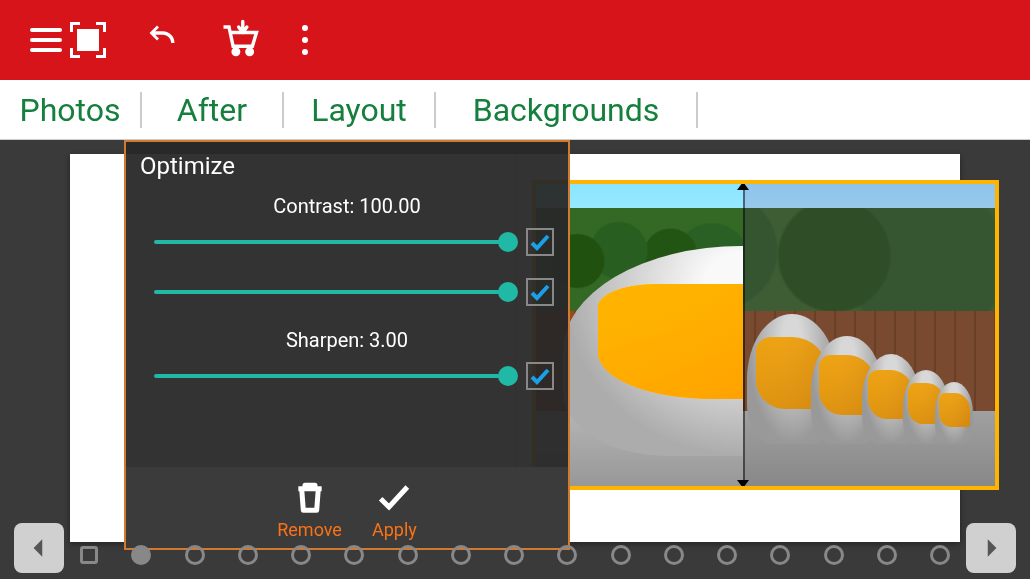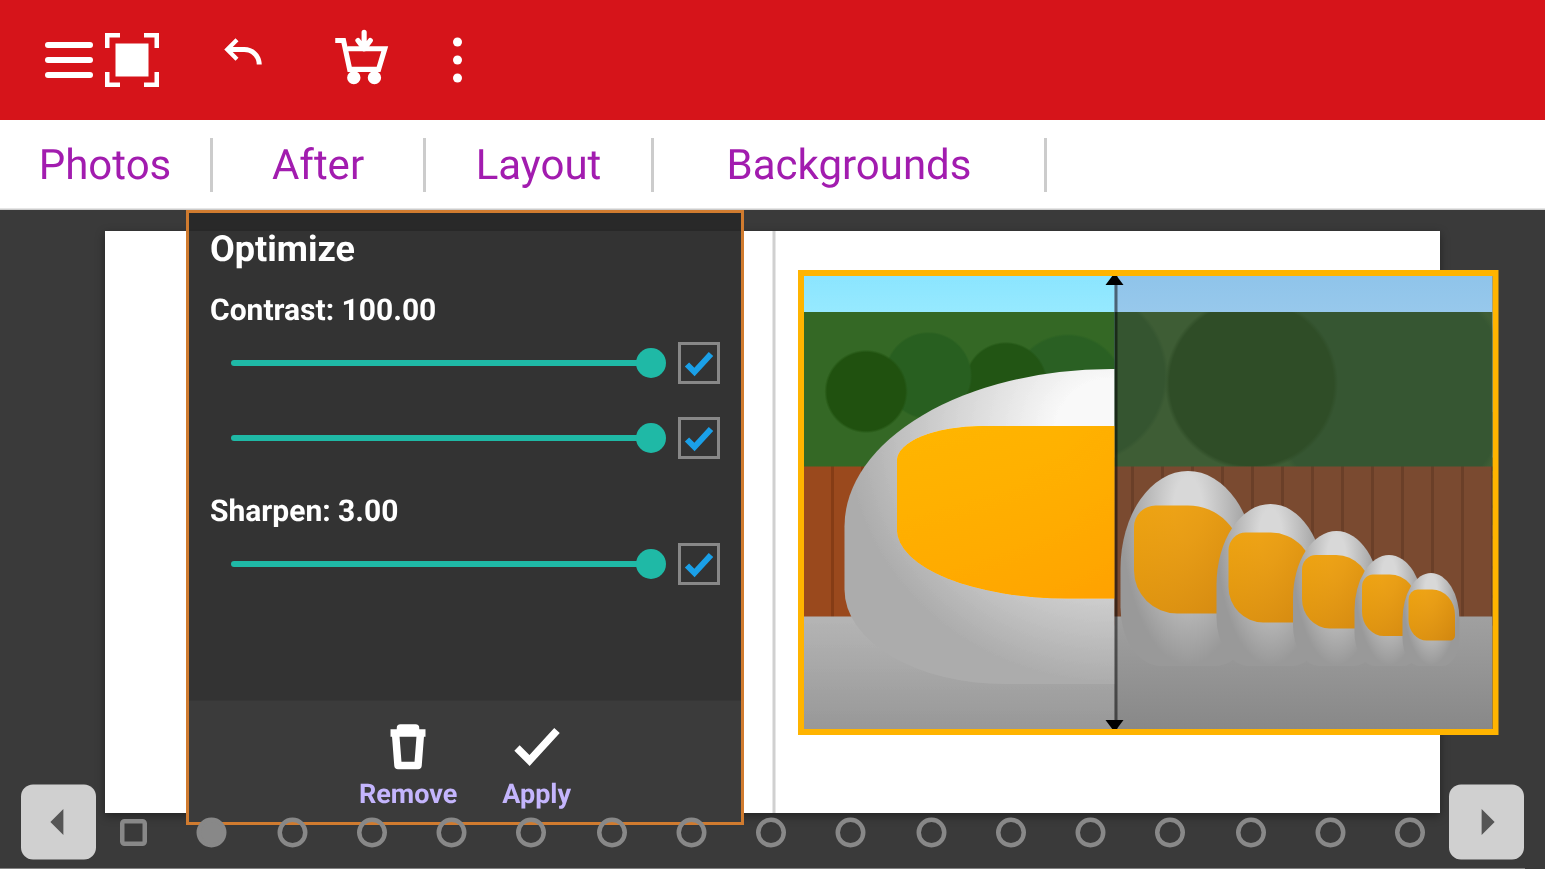--- a/index.html
+++ b/index.html
@@ -44,22 +44,22 @@
 
   
   .tabs {
     background:#fff;
     display:flex;
     height:60px;
     align-items:center;
     border-bottom:1px solid #ccc;
   }
   .tab {
-    color:#a21caf;
-    font-size:28px;
+    color:#15803d;
+    font-size:32px;
     text-align:center;
     cursor:pointer;
     padding: 0 10px;
   }
   .tab-sep { width:2px; height:36px; background:#ccc; }
 
   
   .main {
     position:relative;
     height: calc(100% - 80px - 60px);
@@ -109,31 +109,30 @@
   .split-handle.top{top:-2px; border-bottom:8px solid #000;}
   .split-handle.bot{bottom:-2px; border-top:8px solid #000;}
   .ab-labels { position:absolute; top:-24px; left:45%; transform:translateX(-50%); white-space:nowrap; font-size:20px; font-weight:600; color:#fff; text-shadow:1px 1px 2px #000, -1px -1px 2px #000;}
   .ab-labels span { margin: 0 8px;}
 
   
   .panel {
     position:absolute;
     top:0;
     left:124px;
-    width:372px;
+    width:446px;
     height:410px;
     background:rgba(40,40,40,.95);
     border:2px solid #d07b2f;
     color:#fff;
     display:flex;
     flex-direction:column;
-    font-weight:bold;
   }
   .panel-title { font-size:24px; padding:10px 14px 6px; }
-  .slider-row { padding: 8px 14px 0; }
+  .slider-row { padding: 8px 14px 0; text-align: center; }
   .slider-label { font-size:20px; margin-bottom:10px; }
   .slider-wrap { display:flex; align-items:center; gap:18px; }
   .slider-track {
     position:relative; flex:1; height:4px; background:#1fb9a6; border-radius:2px; margin-left:14px;
   }
   .slider-thumb {
     position:absolute; right:-10px; top:50%; transform:translateY(-50%);
     width:20px; height:20px; border-radius:50%; background:#1fb9a6;
   }
   .chk {
@@ -141,21 +140,21 @@
   }
   .chk svg { width:24px; height:24px; stroke:#1aa0e8; stroke-width:4; fill:none; }
   .panel-actions {
     margin-top:auto;
     background:#3b3b3b;
     display:flex;
     justify-content:center;
     gap:30px;
     padding:10px 0 8px;
   }
-  .pa { display:flex; flex-direction:column; align-items:center; gap:2px; cursor:pointer; color:#c4b5fd; font-size:18px;}
+  .pa { display:flex; flex-direction:column; align-items:center; gap:2px; cursor:pointer; color:#f97316; font-size:18px;}
   .pa svg { width:40px; height:40px; stroke:#fff; fill:none; stroke-width:3;}
 
   
   .nav-arrow {
     position:absolute; bottom:6px; width:50px; height:50px; background:#d0d0d0; border-radius:8px;
     display:flex; align-items:center; justify-content:center; cursor:pointer;
   }
   .nav-arrow.left { left:14px; }
   .nav-arrow.right { right:14px; }
   .nav-arrow svg { width:26px; height:26px; fill:#555;}

